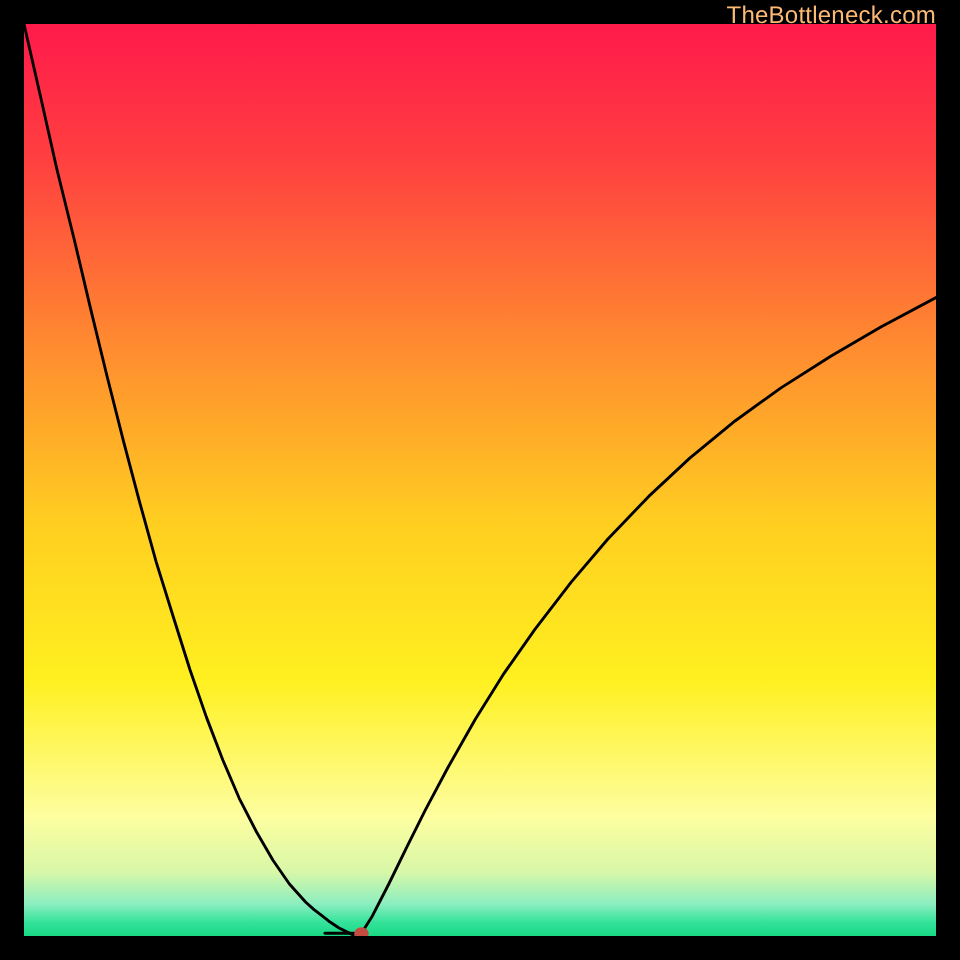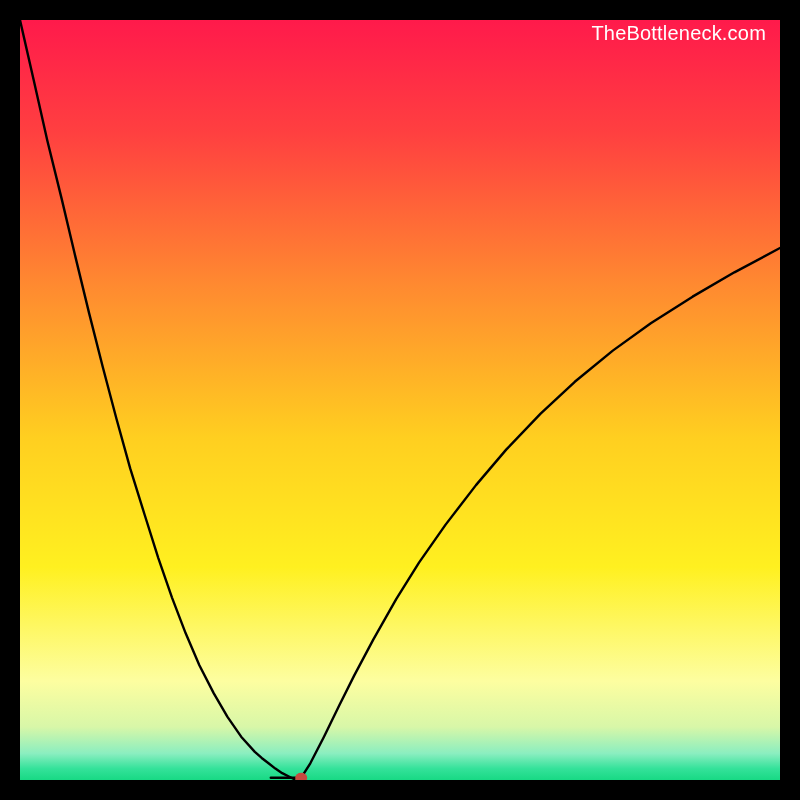--- a/index.html
+++ b/index.html
@@ -22,27 +22,26 @@
   .plot {
     position: absolute;
     left: 0;
     top: 0;
     width: 760px;
     height: 760px;
   }
   .watermark {
     position: absolute;
     top: 2px;
-    right: 34px;
-    color: #ffffff;
+    right: 20px;
+    color: #fdba74;
     font-size: 20px;
     font-weight: 500;
     letter-spacing: 0.2px;
     user-select: none;
-    margin-top: 20px;
   }
 </style>
 </head>
 <body>
 
 <div class="frame">
   <svg class="plot" viewBox="0 0 760 760" preserveAspectRatio="none">
     <defs>
       <linearGradient id="bg-grad" x1="0" y1="0" x2="0" y2="1">
           <stop offset="0.00%" stop-color="#ff1a4b"></stop>

